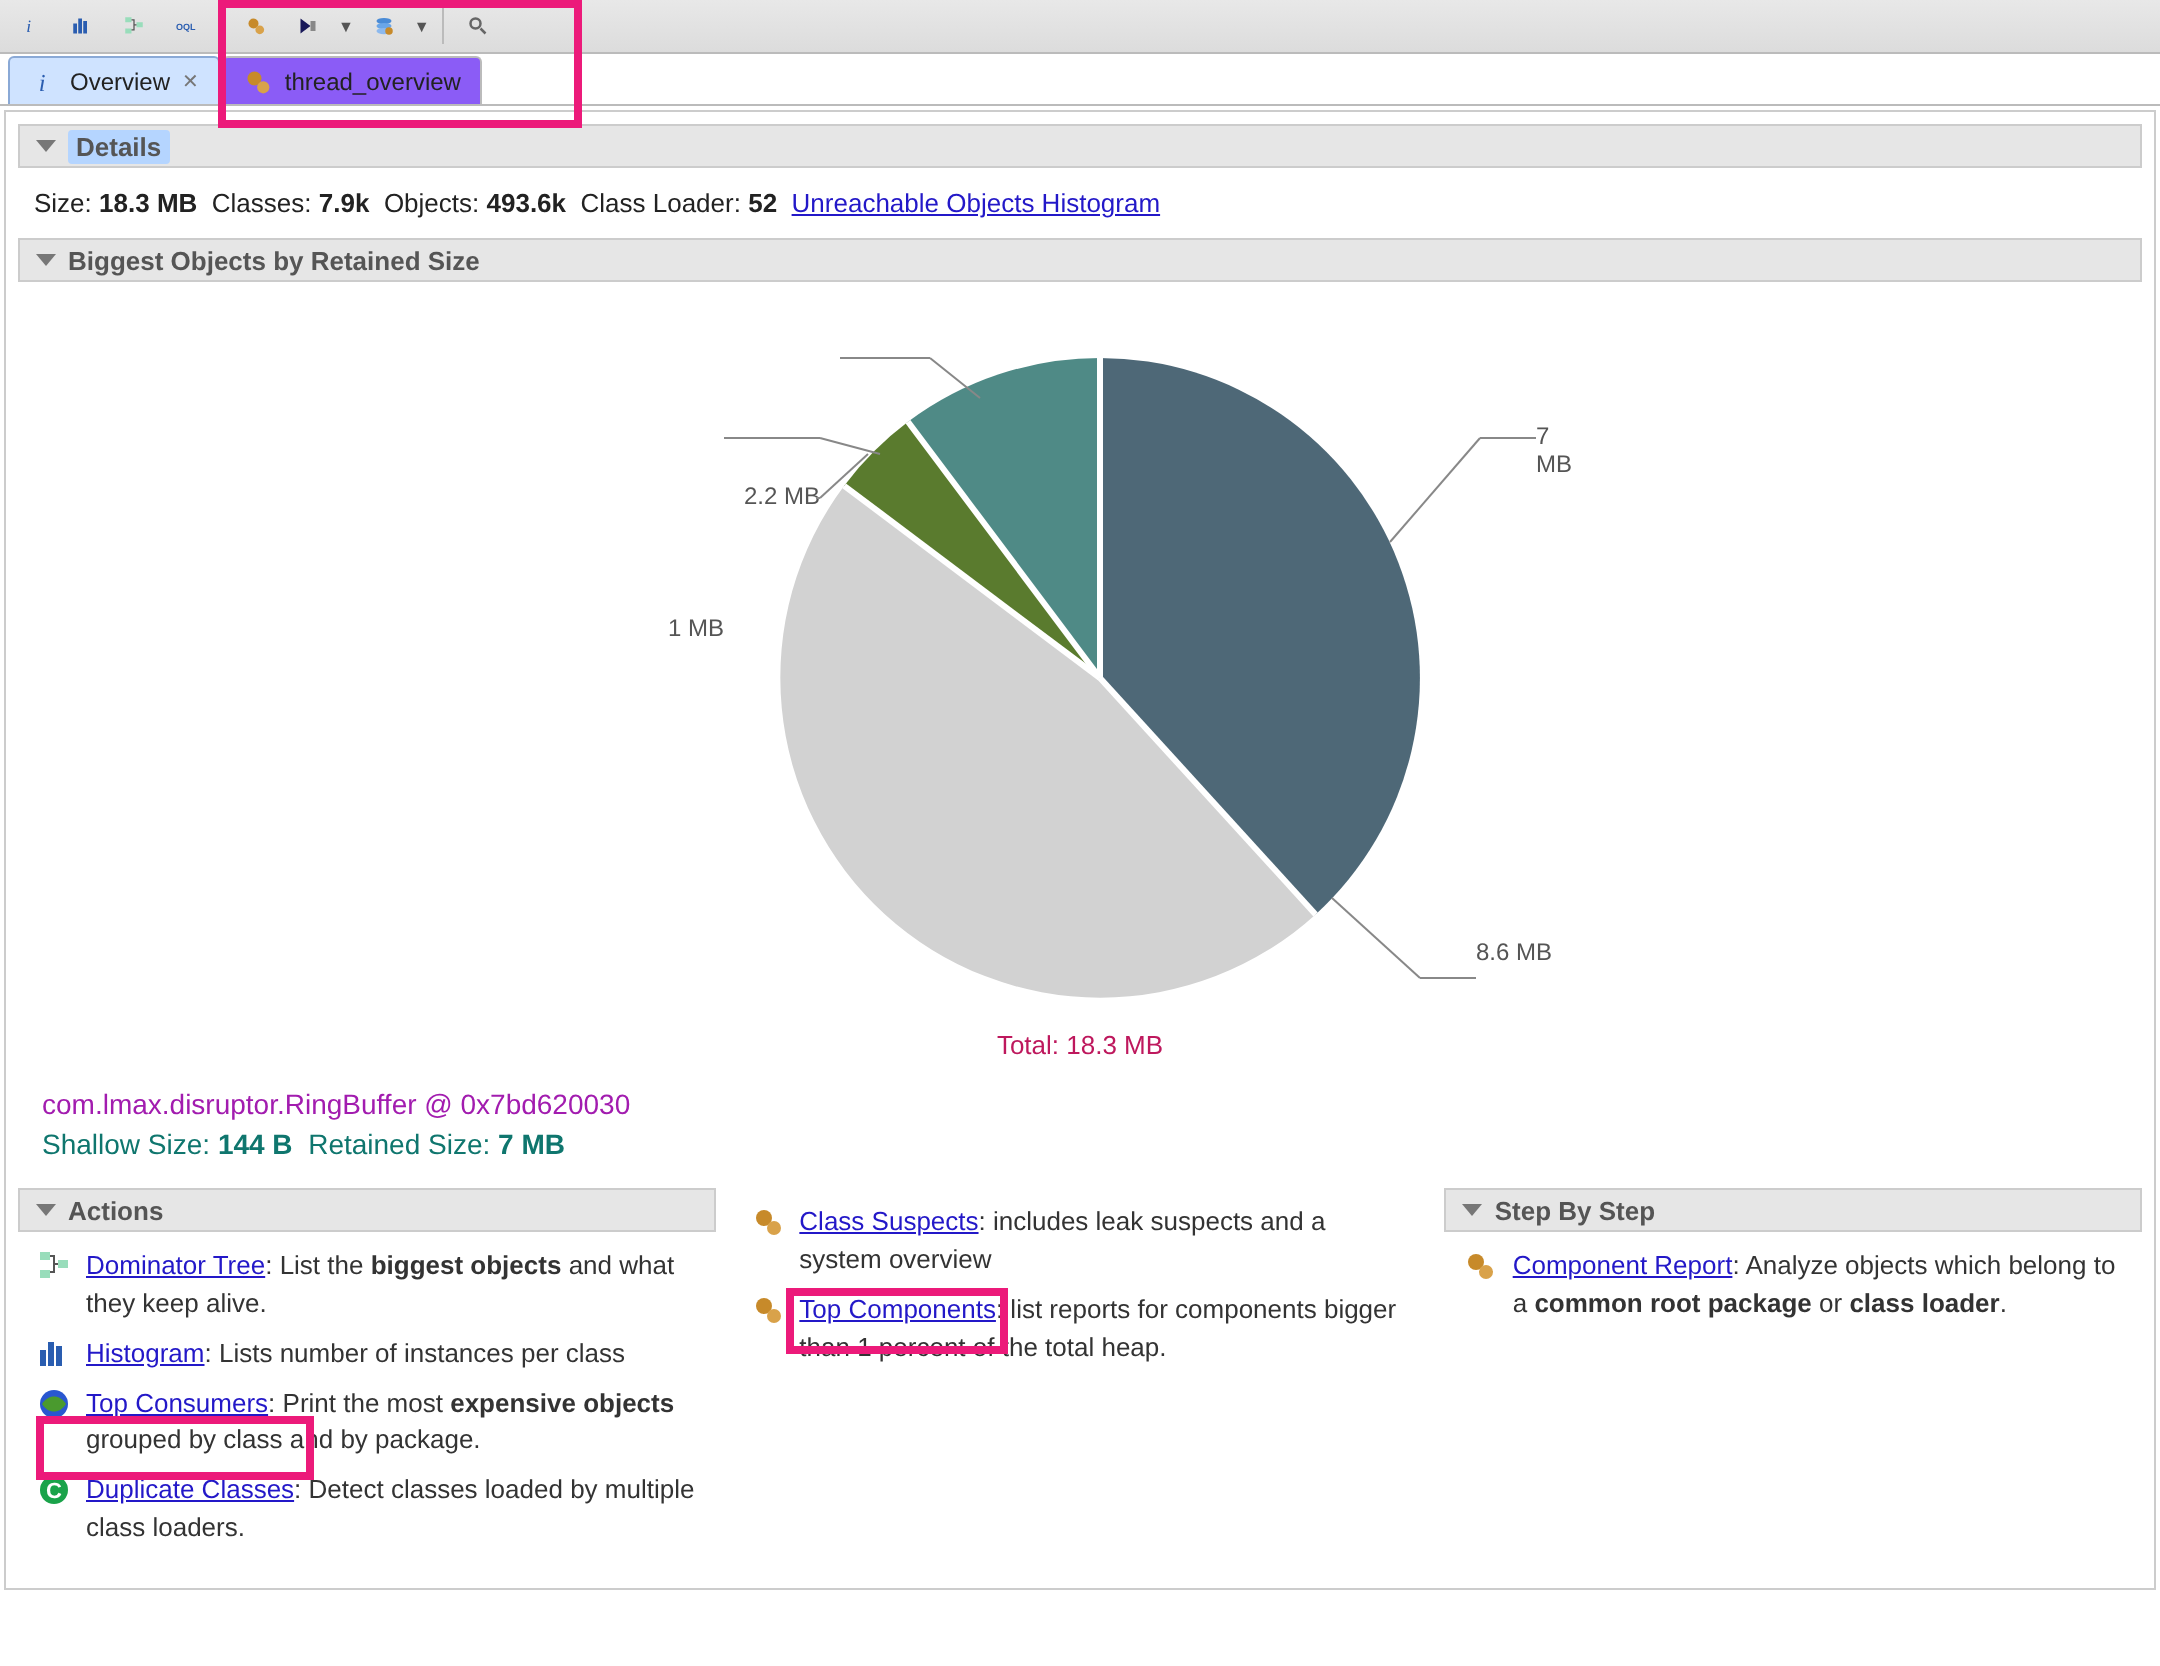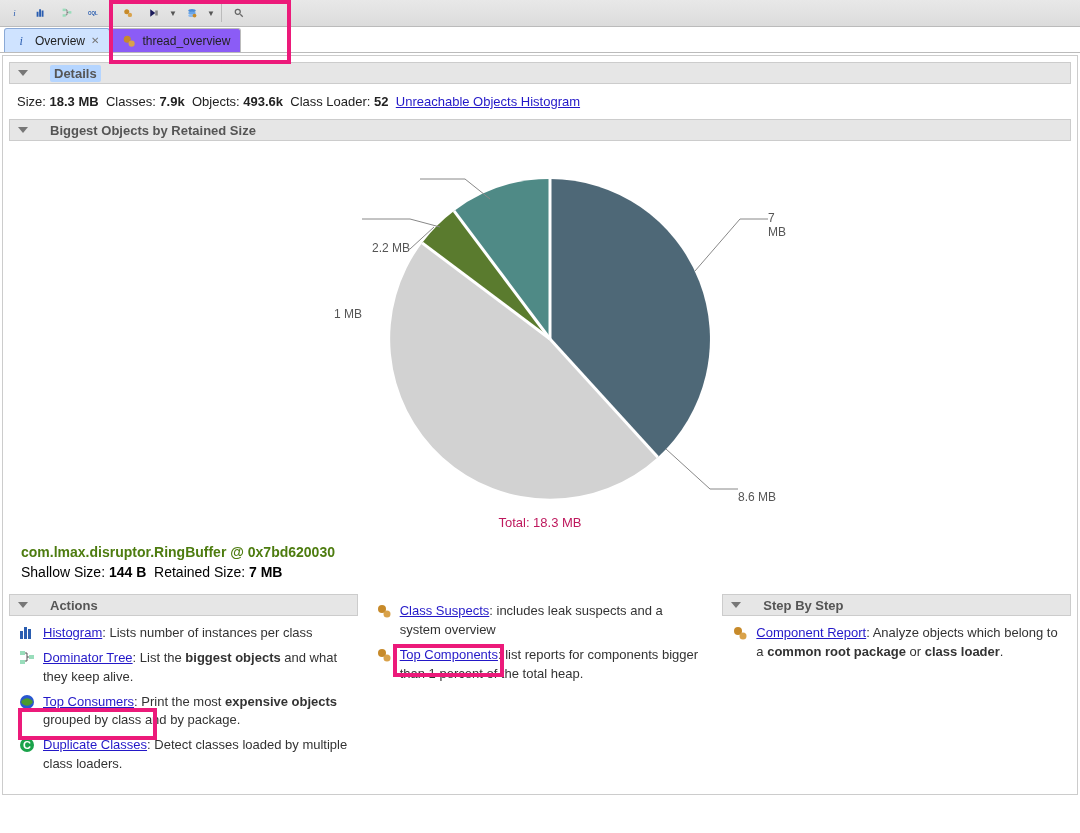--- a/index.html
+++ b/index.html
@@ -9,34 +9,34 @@
 .tb-btn{width:22px;height:22px;display:flex;align-items:center;justify-content:center;border:0;background:transparent;cursor:pointer}
 .tb-sep{width:1px;height:18px;background:#bbb;margin:0 2px}
 
 .tabs{height:25px;display:flex;align-items:flex-end;background:#fff;border-bottom:1px solid #bbb;padding-left:4px;gap:1px}
 .tab{height:23px;display:flex;align-items:center;padding:0 10px;background:#8b5cf6;border:1px solid #bbb;border-bottom:none;border-radius:3px 3px 0 0;font-size:12px;gap:6px;cursor:pointer}
 .tab.active{background:#cfe3ff;border-color:#8aa9d6}
 .tab svg,.tab .ic{width:14px;height:14px}
 
 .main{padding:6px;border:1px solid #ccc;margin:2px}
 
-.sec-head{background:#e6e6e6;border:1px solid #ccc;height:20px;display:flex;align-items:center;padding:0 8px;gap:22px;font-weight:bold;color:#555;font-size:13px}
+.sec-head{background:#e6e6e6;border:1px solid #ccc;height:20px;display:flex;align-items:center;padding:0 8px;gap:6px;font-weight:bold;color:#555;font-size:13px}
 .sec-head .disclosure{width:0;height:0;border-left:5px solid transparent;border-right:5px solid transparent;border-top:6px solid #777}
 .details-hl{background:#b5d5ff;padding:1px 4px;border-radius:2px}
 .summary{padding:10px 8px;font-size:13px}
 .summary b{font-weight:700}
 a.lnk{color:#2318c8;text-decoration:underline;cursor:pointer}
 
 .chart-wrap{display:flex;flex-direction:column;align-items:center;margin:8px 0 10px}
 .pie-area{position:relative;width:500px;height:360px}
 .pie-label{position:absolute;font-size:12px;color:#555}
 .total{margin-top:6px;font-size:13px;color:#be185d}
 .obj-ref{padding:4px 12px;font-size:14px}
-.obj-ref .title{font-weight:bold;color:#4d7c0f}
-.obj-ref .st{color:#000000;margin-top:4px}
+.obj-ref .title{font-weight:normal;color:#a21caf}
+.obj-ref .st{color:#0f766e;margin-top:4px}
 
 .cols{display:flex;gap:8px;margin-top:10px}
 .col{flex:1;min-width:0}
 .col-body{padding:8px 10px;font-size:13px;line-height:1.45}
 .item{display:flex;align-items:flex-start;gap:8px;margin-bottom:6px}
 .item .ic{flex:none;width:16px;height:16px;position:relative;top:1px}
 .desc{color:#333}
 .desc b{font-weight:700}
 
 .callout{position:absolute;border:4px solid #ec1a7a;pointer-events:none}
@@ -167,21 +167,21 @@
           <line x1="376" y1="300" x2="420" y2="340"></line>
             <line x1="420" y1="340" x2="448" y2="340"></line>
           <line x1="150" y1="78" x2="120" y2="70"></line>
             <line x1="120" y1="70" x2="72" y2="70"></line>
           <line x1="200" y1="50" x2="175" y2="30"></line>
             <line x1="175" y1="30" x2="130" y2="30"></line>
 
         </g>
       </svg>
       <div class="pie-label" style="left:478px;top:62px">7 MB</div>
-      <div class="pie-label" style="left:448px;top:341px">8.6 MB</div>
+      <div class="pie-label" style="left:448px;top:320px">8.6 MB</div>
       <div class="pie-label" style="left:44px;top:158px">1 MB</div>
       <div class="pie-label" style="left:82px;top:92px">2.2 MB</div>
       
       <svg width="500" height="360" viewBox="0 0 500 360" style="position:absolute;left:0;top:0">
         <g stroke="#888" stroke-width="1">
           <line x1="144" y1="78" x2="120" y2="100"></line>
             <line x1="120" y1="100" x2="118" y2="100"></line>
 
         </g>
       </svg>
@@ -207,37 +207,37 @@
   <div class="cols">
 
     <div class="col">
       <div class="sec-head">
         <span class="disclosure"></span>
         <span>Actions</span>
       </div>
       <div class="col-body">
         <div class="item">
           <svg class="ic" viewBox="0 0 16 16">
-              <rect x="1" y="6" width="3" height="8" fill="#2a5db0"></rect>
-              <rect x="5" y="2" width="3" height="12" fill="#2a5db0"></rect>
-              <rect x="9" y="4" width="3" height="10" fill="#2a5db0"></rect>
-            </svg>
-          <span class="desc"><a class="lnk">Histogram</a><span>: Lists number of instances per class</span></span>
-        </div>
-        <div class="item">
-          <svg class="ic" viewBox="0 0 16 16">
               <rect x="1" y="1" width="5" height="4" fill="#9db"></rect>
               <rect x="1" y="10" width="5" height="4" fill="#9db"></rect>
               <rect x="10" y="5" width="5" height="4" fill="#9db"></rect>
               <path d="M6 3h2v8H6M8 7h2" stroke="#555" fill="none"></path>
             </svg>
           <span class="desc"><a class="lnk">Dominator Tree</a><span>: List the </span><b>biggest objects</b><span> and what they keep alive.</span></span>
         </div>
         <div class="item">
           <svg class="ic" viewBox="0 0 16 16">
+              <rect x="1" y="6" width="3" height="8" fill="#2a5db0"></rect>
+              <rect x="5" y="2" width="3" height="12" fill="#2a5db0"></rect>
+              <rect x="9" y="4" width="3" height="10" fill="#2a5db0"></rect>
+            </svg>
+          <span class="desc"><a class="lnk">Histogram</a><span>: Lists number of instances per class</span></span>
+        </div>
+        <div class="item">
+          <svg class="ic" viewBox="0 0 16 16">
               <circle cx="8" cy="8" r="7" fill="#2957d0"></circle>
               <path d="M2 8c3-5 9-5 12 0-3 5-9 5-12 0z" fill="#4a9a2e"></path>
             </svg>
           <span class="desc"><a class="lnk">Top Consumers</a><span>: Print the most </span><b>expensive objects</b><span> grouped by class and by package.</span></span>
         </div>
         <div class="item">
           <svg class="ic" viewBox="0 0 16 16">
               <circle cx="8" cy="8" r="7" fill="#1aa34a"></circle>
               <text x="4" y="12" font-size="11" fill="#fff" font-weight="bold">C</text>
             </svg>

